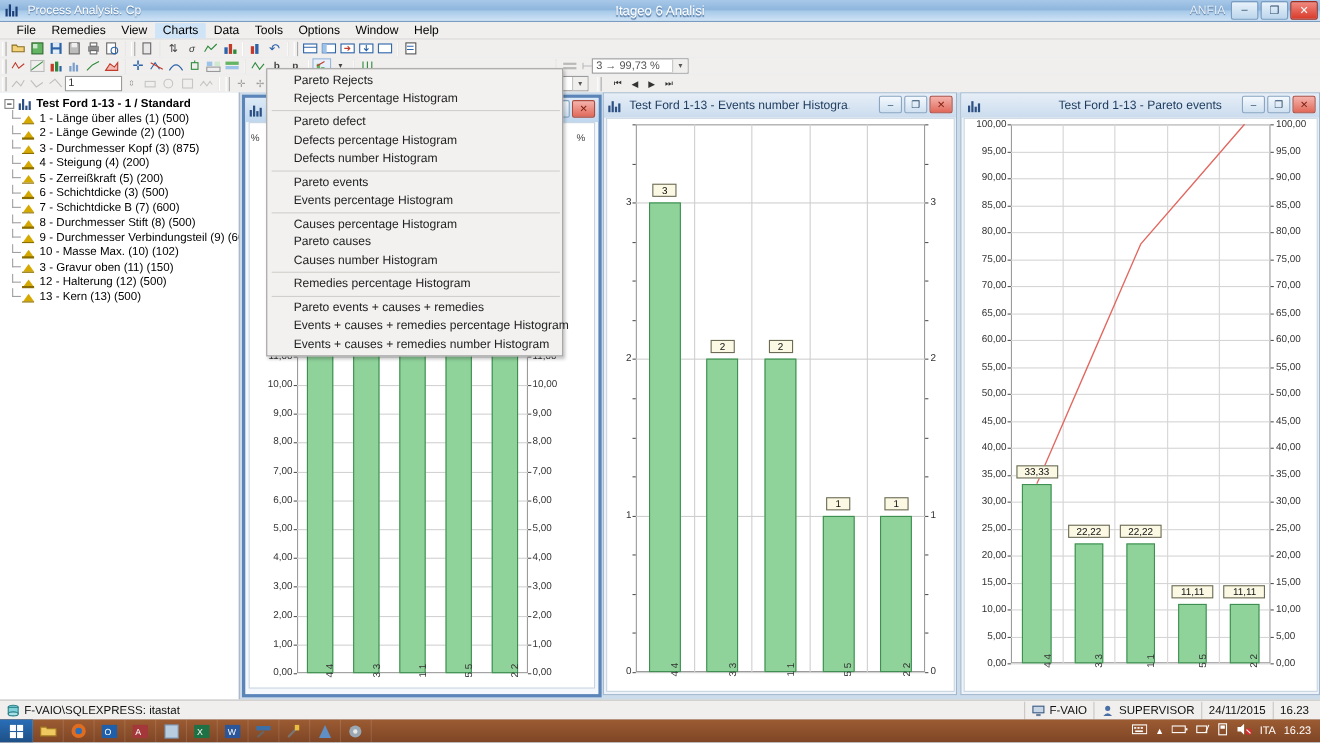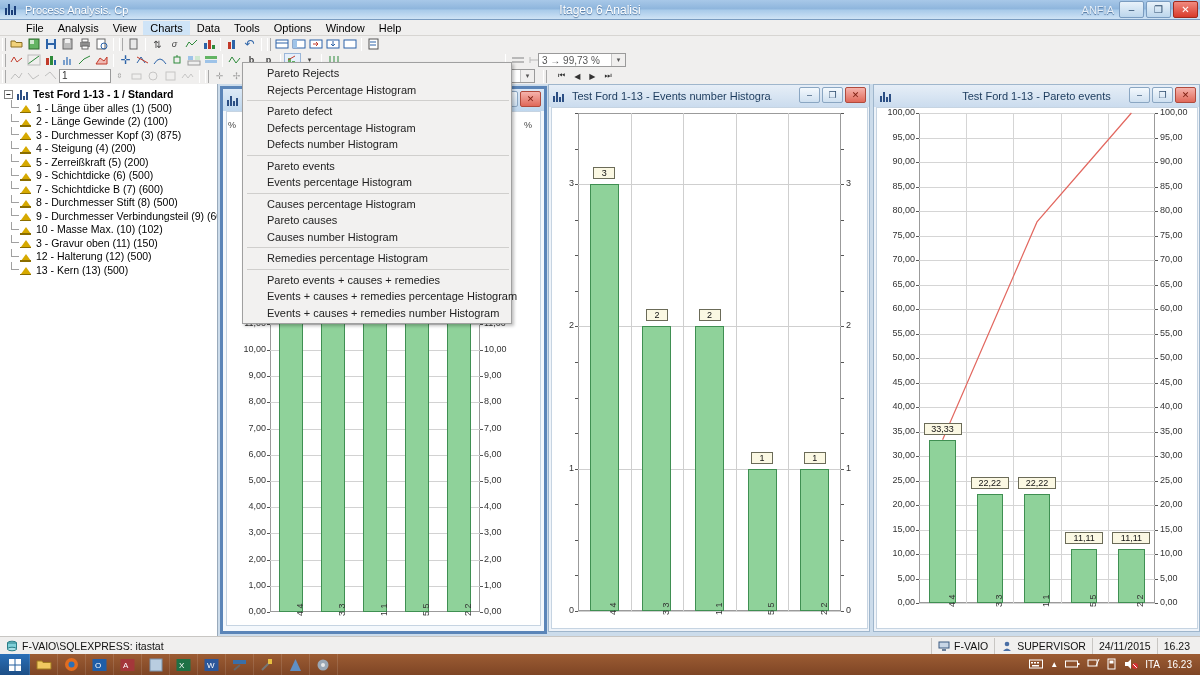--- a/index.html
+++ b/index.html
@@ -31,21 +31,21 @@
     background:linear-gradient(to bottom,#e9f2fa,#bcd6ec);
     display:flex; align-items:center; justify-content:center;
     font-size:10px; color:#2b4a6b;
   }
   .winbtn.close { background:linear-gradient(to bottom,#f08a80,#d93b2b); color:#fff; border-color:#a02a1d; }
 
   
   #menubar {
     position:absolute; left:0; top:20px; width:1200px; height:16px;
     background:#f0efee; border-bottom:1px solid #d7d5d2;
-    display:flex; align-items:center; padding-left:19px; font-size:11px; color:#000;
+    display:flex; align-items:center; padding-left:8px; font-size:11px; color:#000;
   }
   #menubar .mi { padding:1px 7px; cursor:default; }
   #menubar .mi.active { background:#cfe4f7; }
 
   
   .toolrow {
     position:absolute; left:0; width:1200px; height:16px;
     background:#f0efee; display:flex; align-items:center;
   }
   #tr1 { top:36px; }
@@ -168,21 +168,21 @@
   <span class="anfia">ANFIA</span>
   <span class="winbtns">
     <span class="winbtn">–</span>
     <span class="winbtn">❐</span>
     <span class="winbtn close">✕</span>
   </span>
 </div>
 
 <div id="menubar">
   <span class="mi">File</span>
-  <span class="mi">Analysis</span>
+  <span class="mi">Remedies</span>
   <span class="mi">View</span>
   <span class="mi active">Charts</span>
   <span class="mi">Data</span>
   <span class="mi">Tools</span>
   <span class="mi">Options</span>
   <span class="mi">Window</span>
   <span class="mi">Help</span>
 </div>
 
 <div class="toolrow" id="tr1">
@@ -528,21 +528,21 @@
           <i class="tri"></i>
           <i class="base"></i>
         </span>
       <span>5 - Zerreißkraft (5) (200)</span>
       </div>
     <div class="tnode">
       <span class="ticon">
           <i class="tri"></i>
           <i class="base"></i>
         </span>
-      <span>9 - Schichtdicke (6) (500)</span>
+      <span>6 - Schichtdicke (3) (500)</span>
       </div>
     <div class="tnode">
       <span class="ticon">
           <i class="tri"></i>
           <i class="base"></i>
         </span>
       <span>7 - Schichtdicke B (7) (600)</span>
       </div>
     <div class="tnode">
       <span class="ticon">

